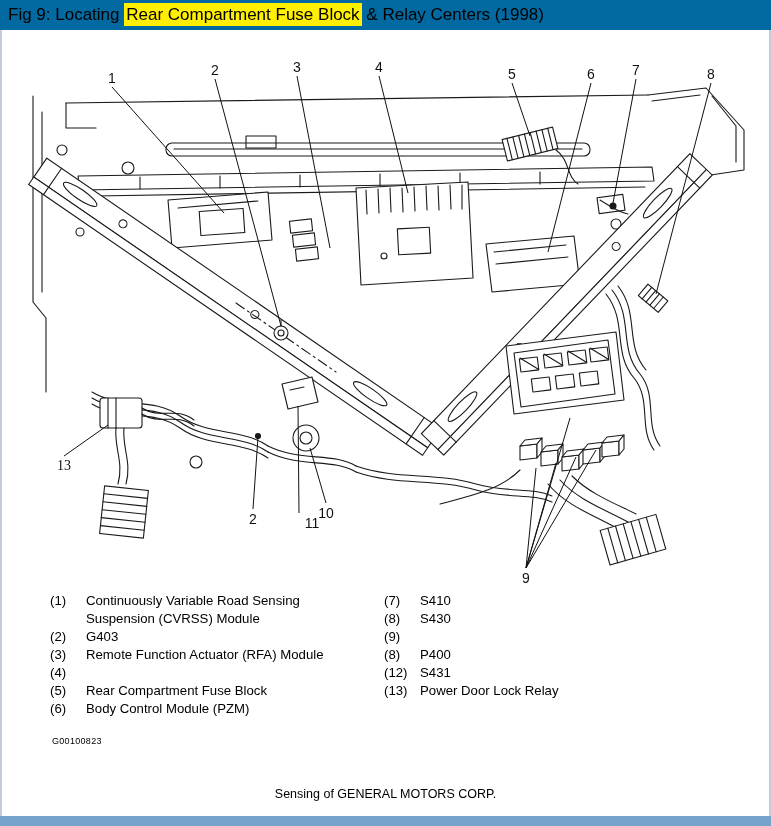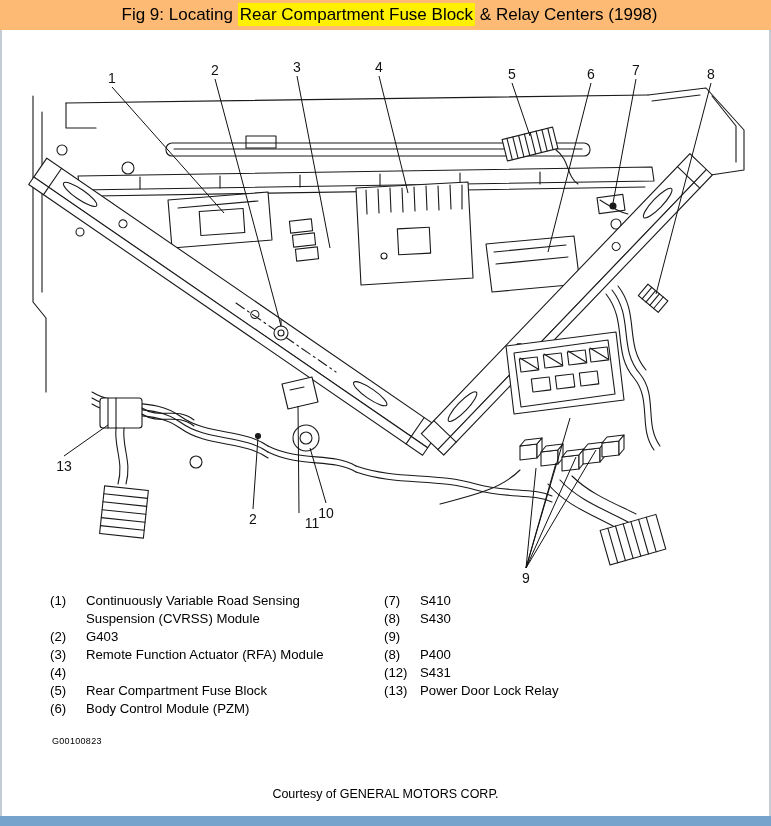--- a/index.html
+++ b/index.html
@@ -33,21 +33,21 @@
   .legend-label{white-space:pre-line;}
   .docnum{position:absolute;left:52px;top:736px;font-size:9px;letter-spacing:.3px;z-index:15;}
   .courtesy{position:absolute;left:0;width:771px;top:787px;text-align:center;font-size:12.5px;z-index:15;}
   .bottom-strip{position:absolute;left:0;bottom:0;width:771px;height:10px;background:#75a3cb;z-index:30;}
 </style>
 </head>
 <body>
 
 <div class="page">
 
-  <div class="titlebar" style="background: #fdba74; justify-content: center;">
+  <div class="titlebar" style="background: #0369a1;">
     <div class="title"><span>Fig 9: Locating </span><span class="hl" style="background: rgb(255, 239, 0);">Rear Compartment Fuse Block</span><span> &amp; Relay Centers (1998)</span></div>
   </div>
 
   <div class="edge left"></div>
   <div class="edge right"></div>
 
   <svg id="diagram-svg" width="771" height="590" viewBox="0 0 771 590">
     <g stroke="#1a1a1a" fill="none" stroke-width="1.1" stroke-linecap="round" stroke-linejoin="round">
 
       <path d="M66,103 L648,95"></path>
@@ -219,21 +219,21 @@
       <div class="callout" style="left: 297px; top: 59px;">3</div>
       <div class="callout" style="left: 379px; top: 59px;">4</div>
       <div class="callout" style="left: 512px; top: 66px;">5</div>
       <div class="callout" style="left: 591px; top: 66px;">6</div>
       <div class="callout" style="left: 636px; top: 62px;">7</div>
       <div class="callout" style="left: 711px; top: 66px;">8</div>
       <div class="callout" style="left: 526px; top: 570px;">9</div>
       <div class="callout" style="left: 326px; top: 505px;">10</div>
       <div class="callout" style="left: 299px; top: 515px; margin-left: 13px;">11</div>
       <div class="callout" style="left: 253px; top: 511px;">2</div>
-      <div class="callout" style="left: 64px; top: 458px;">13</div>
+      <div class="callout" style="left: 64px; top: 458px; font-family: Liberation Serif, serif;">13</div>
     </div>
 
   <div class="legend">
     <div class="legend-col-left">
         <div class="legend-row">
           <span class="legend-num">(1)</span>
           <span class="legend-label">Continuously Variable Road Sensing
 Suspension (CVRSS) Module</span>
         </div>
         <div class="legend-row">
@@ -277,15 +277,15 @@
           <span class="legend-label">S431</span>
         </div>
         <div class="legend-row">
           <span class="legend-num">(13)</span>
           <span class="legend-label">Power Door Lock Relay</span>
         </div>
       </div>
   </div>
 
   <div class="docnum">G00100823</div>
-  <div class="courtesy">Courtesy of GENERAL MOTORS CORP.</div>
+  <div class="courtesy">Sensing of GENERAL MOTORS CORP.</div>
   <div class="bottom-strip" style="background: rgb(117, 163, 203);"></div>
 </div>
 
 </body></html>

